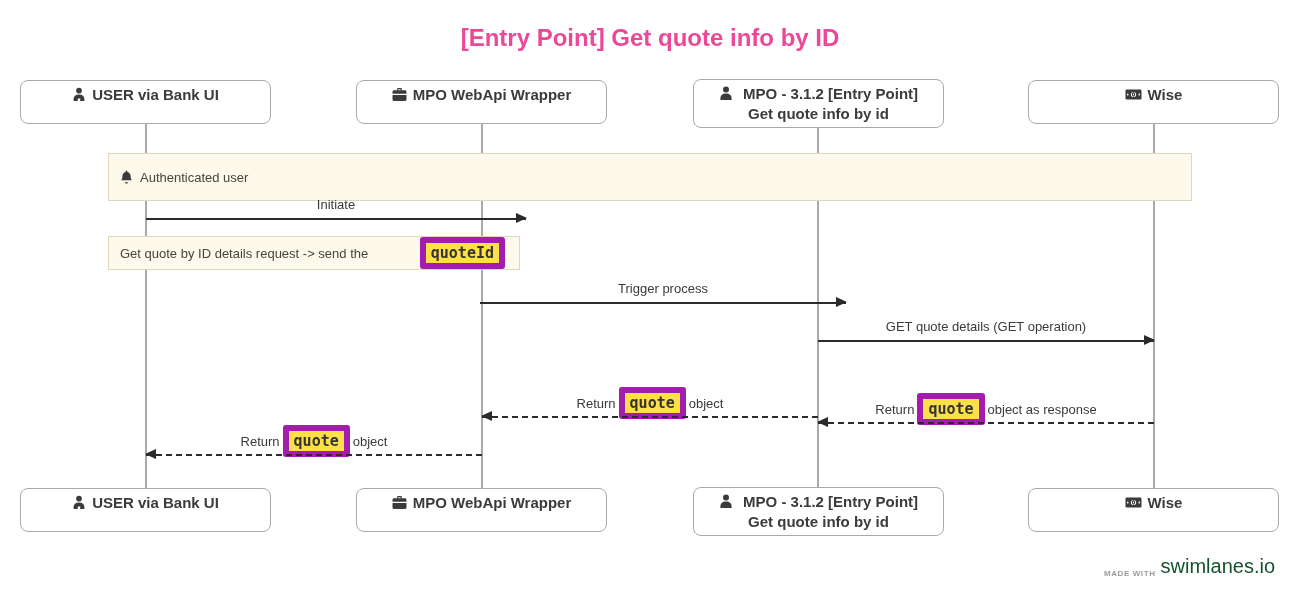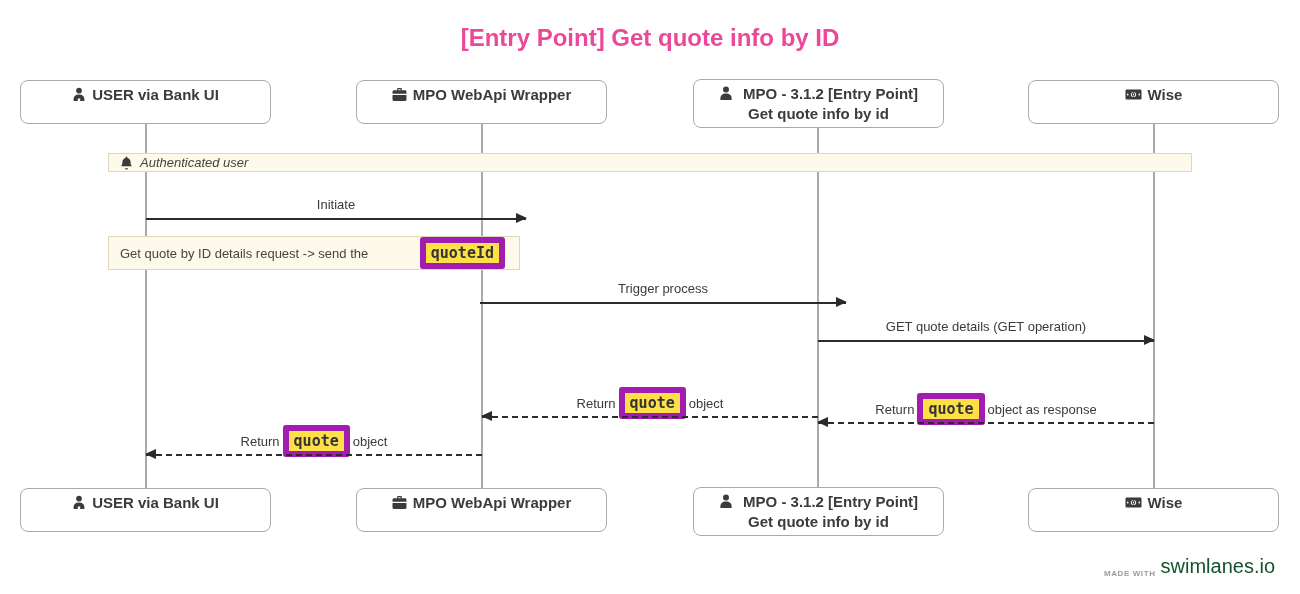--- a/index.html
+++ b/index.html
@@ -126,21 +126,21 @@
           <circle cx="8.5" cy="6.5" r="2.6" fill="#ffffff"></circle>
           <ellipse cx="8.5" cy="6.5" rx="1.1" ry="1.6" fill="none" stroke="#3b3b3b" stroke-width="1.1"></ellipse>
           <rect x="2" y="5.6" width="1.4" height="1.8" fill="#ffffff"></rect>
           <rect x="13.6" y="5.6" width="1.4" height="1.8" fill="#ffffff"></rect>
         </svg>
     </span>
     <span>Wise</span>
   </span>
 </div>
 
-<div class="note" style="left:108px; top:153px; width:1084px; height:19px;font-style:italic;">
+<div class="note" style="left:108px; top:153px; width:1084px; height:48px;">
   <span class="icon">
     <svg class="glyph" width="13" height="14" viewBox="0 0 13 14">
         <path d="M6.5 0.6c.5 0 .9.4.9.9v.5c1.9.4 3.2 2 3.2 4.1 0 2.6.6 3.5 1.3 4.2H1.1c.7-.7 1.3-1.6 1.3-4.2 0-2.1 1.3-3.7 3.2-4.1v-.5c0-.5.4-.9.9-.9z"></path>
         <path d="M6.5 13.6c.8 0 1.5-.5 1.7-1.3H4.8c.2.8.9 1.3 1.7 1.3z"></path>
       </svg>
   </span>
   <span>Authenticated user</span>
 </div>
 
 <div class="msg" style="left:146px; top:197px; width:380px;">

